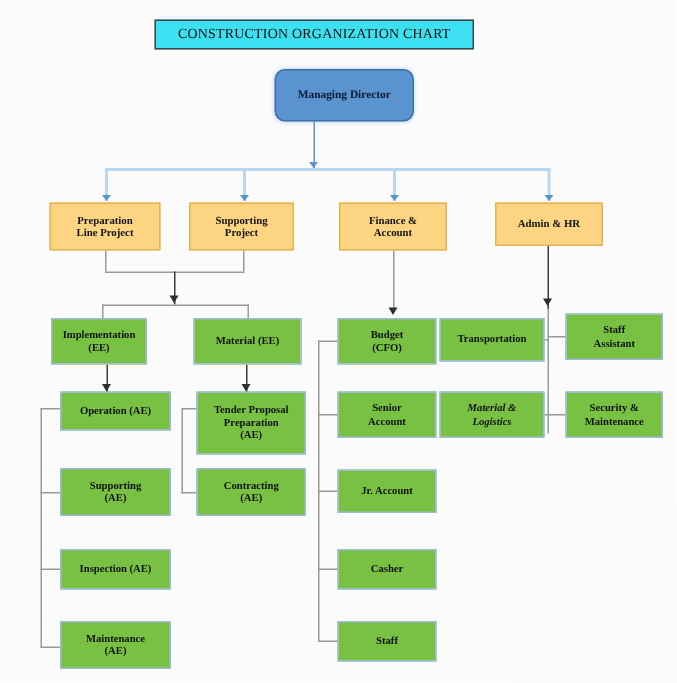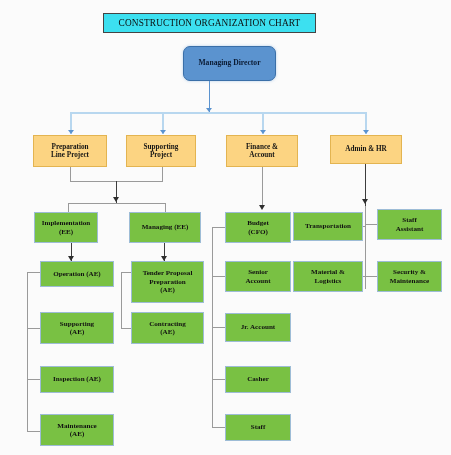--- a/index.html
+++ b/index.html
@@ -124,21 +124,21 @@
   <div class="link link-gray" style="left:70px; top:181px; width:93px; height:1px;"></div>
   <div class="link link-dark" style="left:116px; top:181px; width:1.4px; height:22px;"></div>
   <div class="arrow arrow-dark" style="left:113px; top:197px;"></div>
 
   <div class="link link-gray" style="left:68px; top:203px; width:98px; height:1px;"></div>
   <div class="link link-gray" style="left:68px; top:203px; width:1px; height:10px;"></div>
   <div class="link link-gray" style="left:165px; top:203px; width:1px; height:10px;"></div>
 
   <div class="node unit-node" style="left:34px; top:212px; width:64px; height:31px;">Implementation
 (EE)</div>
-  <div class="node unit-node" style="left:129px; top:212px; width:72px; height:31px;">Managing (EE)</div>
+  <div class="node unit-node" style="left:129px; top:212px; width:72px; height:31px;">Material (EE)</div>
   <div class="node unit-node" style="left:225px; top:212px; width:66px; height:31px;">Budget
 (CFO)</div>
   <div class="node unit-node" style="left:293px; top:212px; width:70px; height:29px;">Transportation</div>
   <div class="node unit-node" style="left:377px; top:209px; width:65px; height:31px;">Staff
 Assistant</div>
 
   <div class="link link-dark" style="left:71px; top:243px; width:1.3px; height:20px;"></div>
   <div class="arrow arrow-dark" style="left:68px; top:256px;"></div>
 
   <div class="link link-dark" style="left:164px; top:243px; width:1.3px; height:20px;"></div>
@@ -149,21 +149,21 @@
 
   <div class="link link-dark" style="left:365px; top:164px; width:1.4px; height:42px;"></div>
   <div class="arrow arrow-dark" style="left:362px; top:199px;"></div>
 
   <div class="node unit-node" style="left:40px; top:261px; width:74px; height:26px;">Operation (AE)</div>
   <div class="node unit-node" style="left:131px; top:261px; width:73px; height:42px;">Tender Proposal
 Preparation
 (AE)</div>
   <div class="node unit-node" style="left:225px; top:261px; width:66px; height:31px;">Senior
 Account</div>
-  <div class="node unit-node" style="left:293px; top:261px; width:70px; height:31px;">Material &amp;
+  <div class="node unit-node" style="left:293px; top:261px; width:70px; height:31px;font-style:italic;">Material &amp;
 Logistics</div>
   <div class="node unit-node" style="left:377px; top:261px; width:65px; height:31px;">Security &amp;
 Maintenance</div>
 
   <div class="node unit-node" style="left:40px; top:312px; width:74px; height:32px;">Supporting
 (AE)</div>
   <div class="node unit-node" style="left:131px; top:312px; width:73px; height:32px;">Contracting
 (AE)</div>
   <div class="node unit-node" style="left:40px; top:366px; width:74px; height:27px;">Inspection (AE)</div>
 

